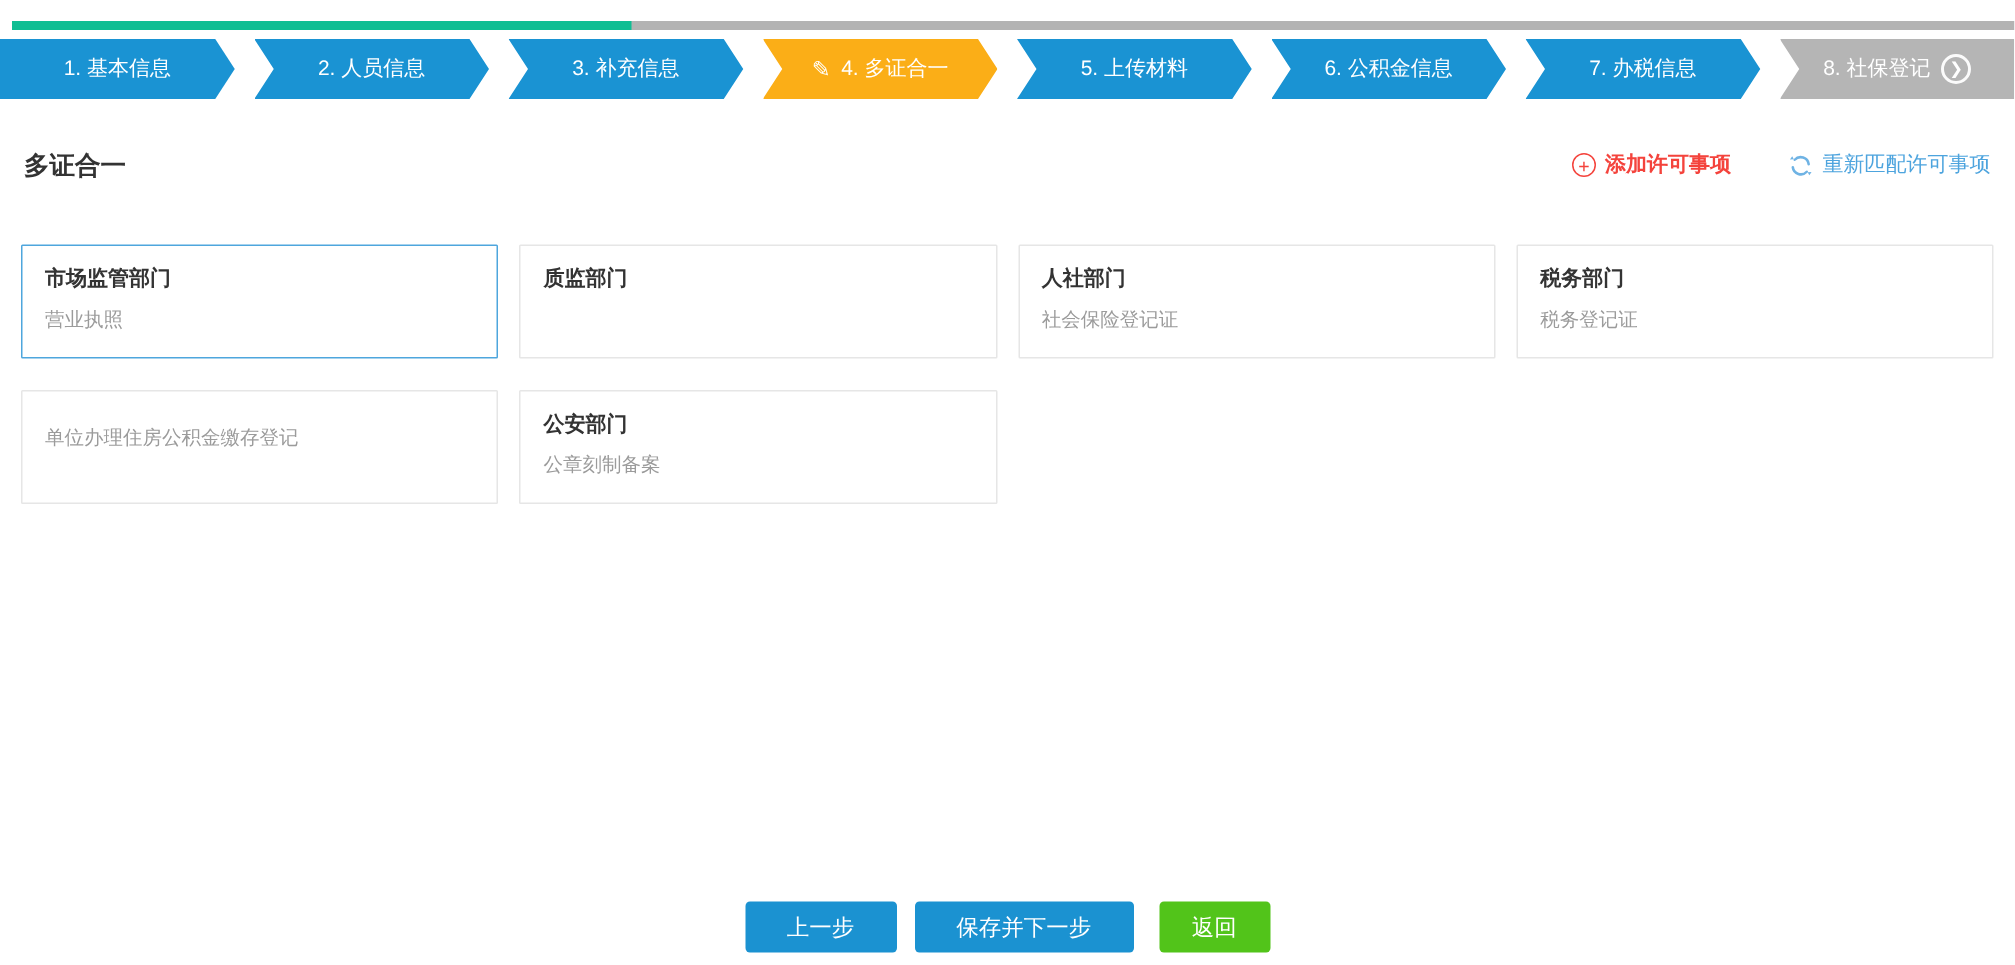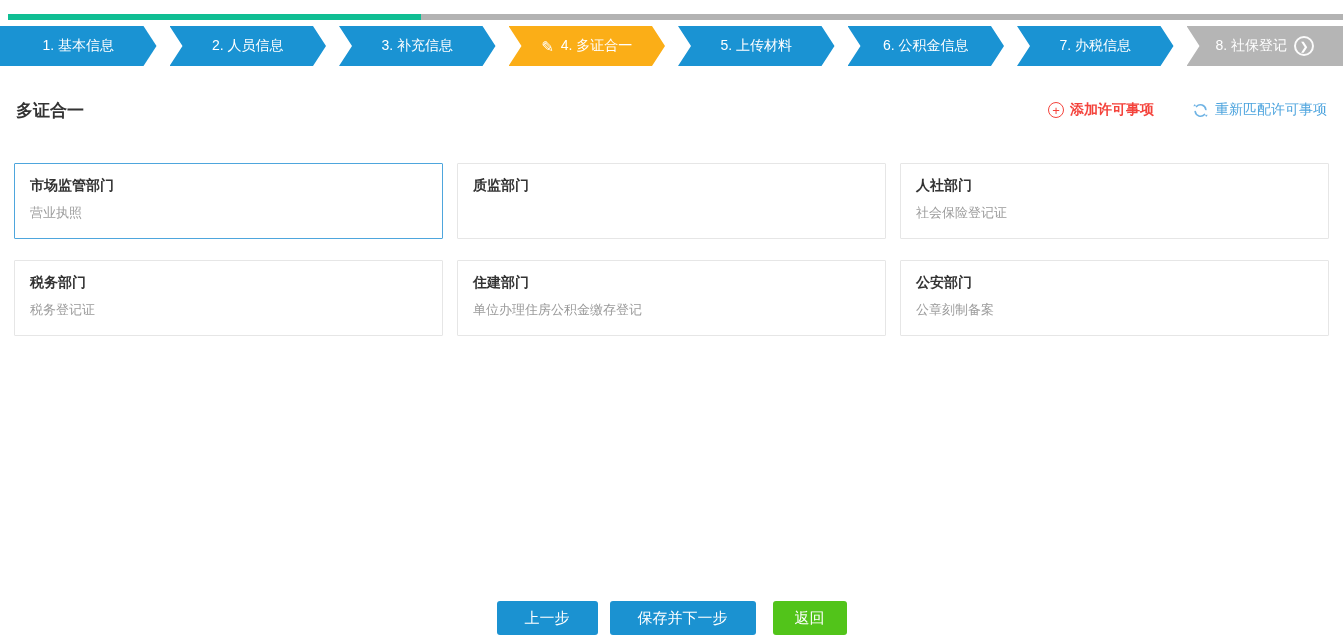--- a/index.html
+++ b/index.html
@@ -50,21 +50,21 @@
   .link{display:inline-flex;align-items:center;gap:6px;font-size:14px;cursor:pointer;text-decoration:none;}
   .link.red{color:var(--link-red);font-weight:bold;}
   .link.blue{color:var(--link-blue);}
   .plus-circle{
     width:16px;height:16px;border:1px solid var(--link-red);border-radius:50%;
     display:inline-flex;align-items:center;justify-content:center;
     font-size:13px;font-weight:normal;line-height:1;color:var(--link-red);
   }
   .refresh-svg{width:17px;height:17px;display:block;}
   
-  .cards{position:absolute;top:163px;left:14px;right:14px;display:grid;grid-template-columns:repeat(3,1fr);column-gap:14px;row-gap:21px;}
+  .cards{position:absolute;top:163px;left:14px;right:14px;display:grid;grid-template-columns:repeat(4,1fr);column-gap:14px;row-gap:21px;}
   .card{
     height:76px;border:1px solid var(--card-border);background:#fff;
     padding:13px 15px;cursor:pointer;border-radius:1px;
   }
   .card.selected{border:1px solid var(--card-border-selected);}
   .card-dept{font-size:14px;font-weight:bold;color:var(--card-title);}
   .card-cert{font-size:13px;color:var(--card-sub);margin-top:9px;}
   
   .footer{position:absolute;top:601px;left:0;right:0;display:flex;justify-content:center;align-items:center;gap:12px;}
   .btn{
@@ -139,21 +139,20 @@
   </div>
   <div class="card">
     <div class="card-dept">人社部门</div>
     <div class="card-cert">社会保险登记证</div>
   </div>
   <div class="card">
     <div class="card-dept">税务部门</div>
     <div class="card-cert">税务登记证</div>
   </div>
   <div class="card">
-    <div class="card-dept">住建部门</div>
     <div class="card-cert">单位办理住房公积金缴存登记</div>
   </div>
   <div class="card">
     <div class="card-dept">公安部门</div>
     <div class="card-cert">公章刻制备案</div>
   </div>
 </div>
 
 <div class="footer">
   <button class="btn blue">上一步</button>

